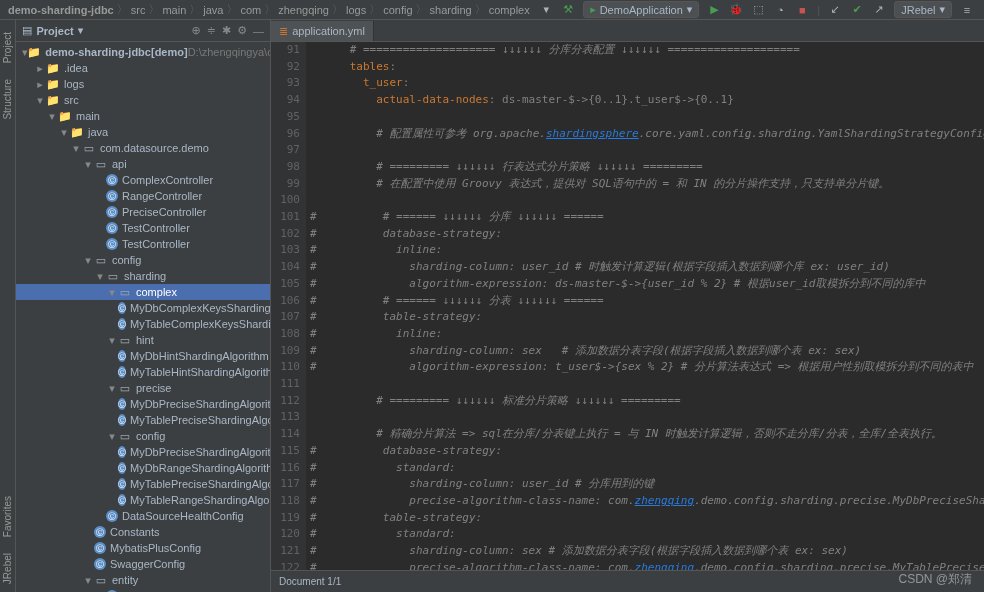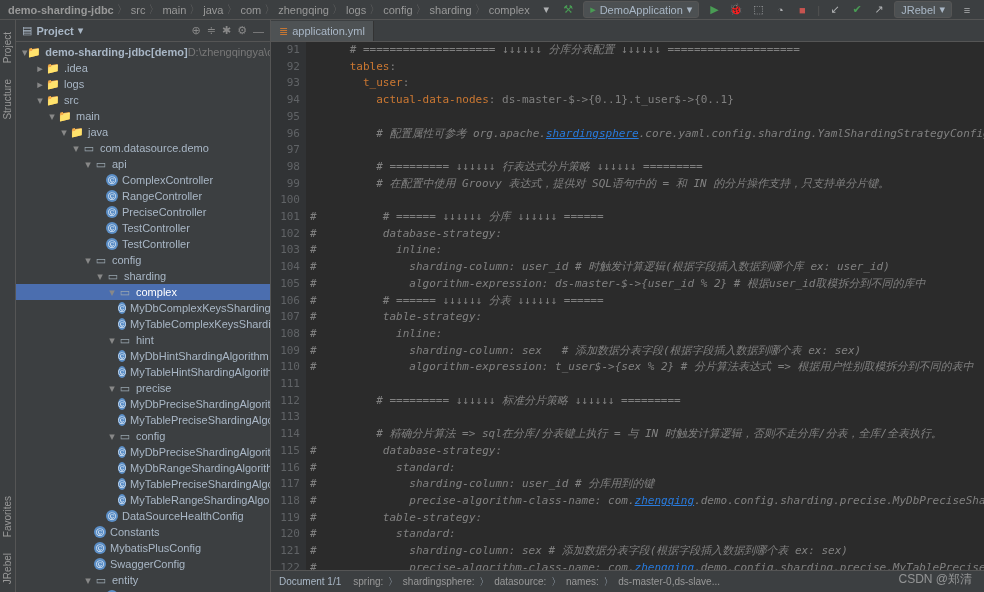--- a/index.html
+++ b/index.html
@@ -405,18 +405,17 @@
           :
             :
               : user_id,sex
               : com..demo.config.sharding.complex.MyDbComplexKeysShardingAlgorithm
 
 </div>
     </div>
     <div class="status">
       <span>Document 1/1</span>
       <span style="width:10px"></span>
-      <span id="statusPath"><span class="bc-item">spring:</span> 〉 <span class="bc-item">shardingsphere:</span> 〉 <span class="bc-item">datasource:</span> 〉 <span class="bc-item">names:</span> 〉 <span class="bc-item">ds-master-0,ds-slave...</span></span>
     </div>
   </div>
 </div>
 
 <div class="watermark">CSDN @郑清</div>
 
 </body></html>

